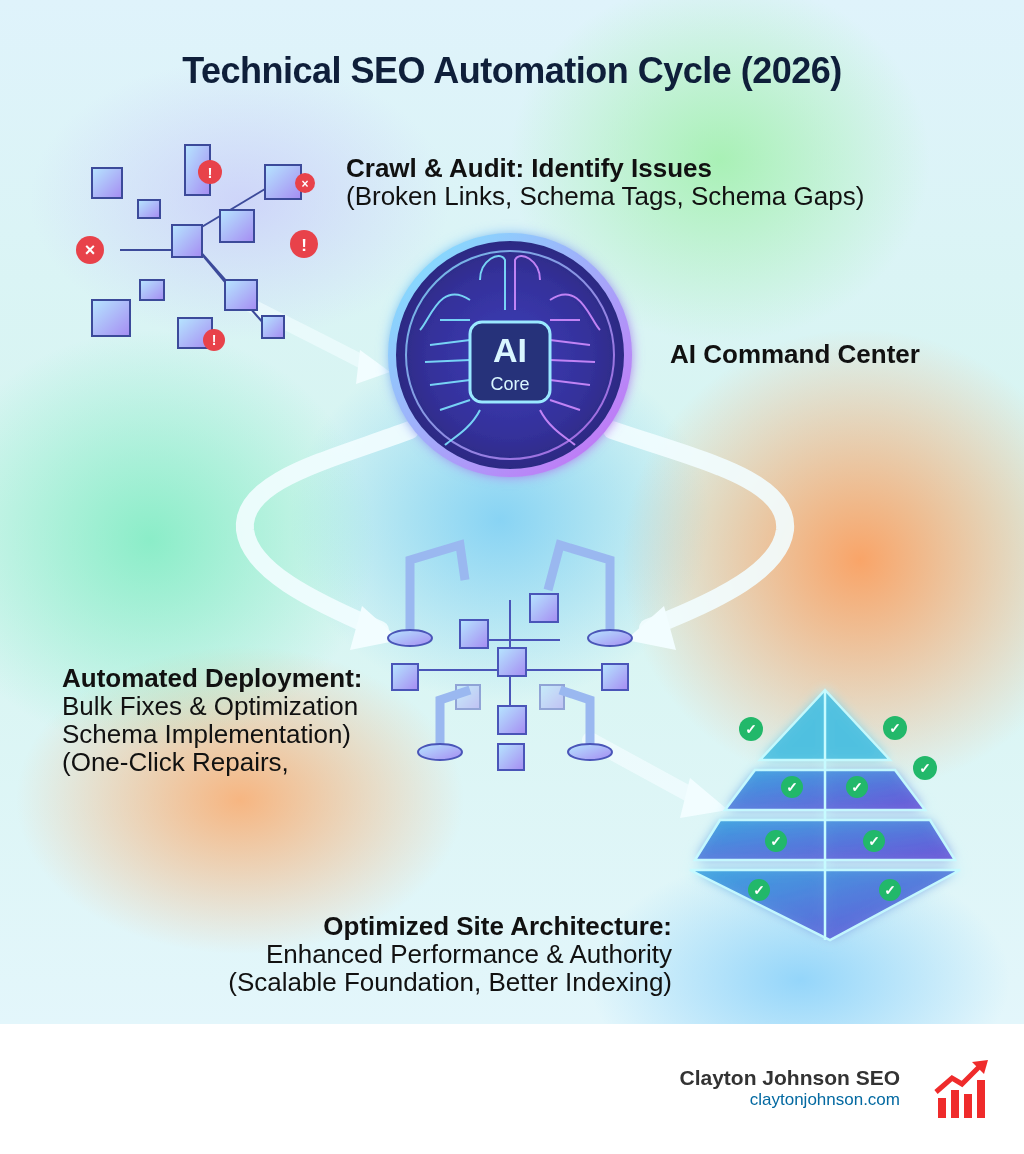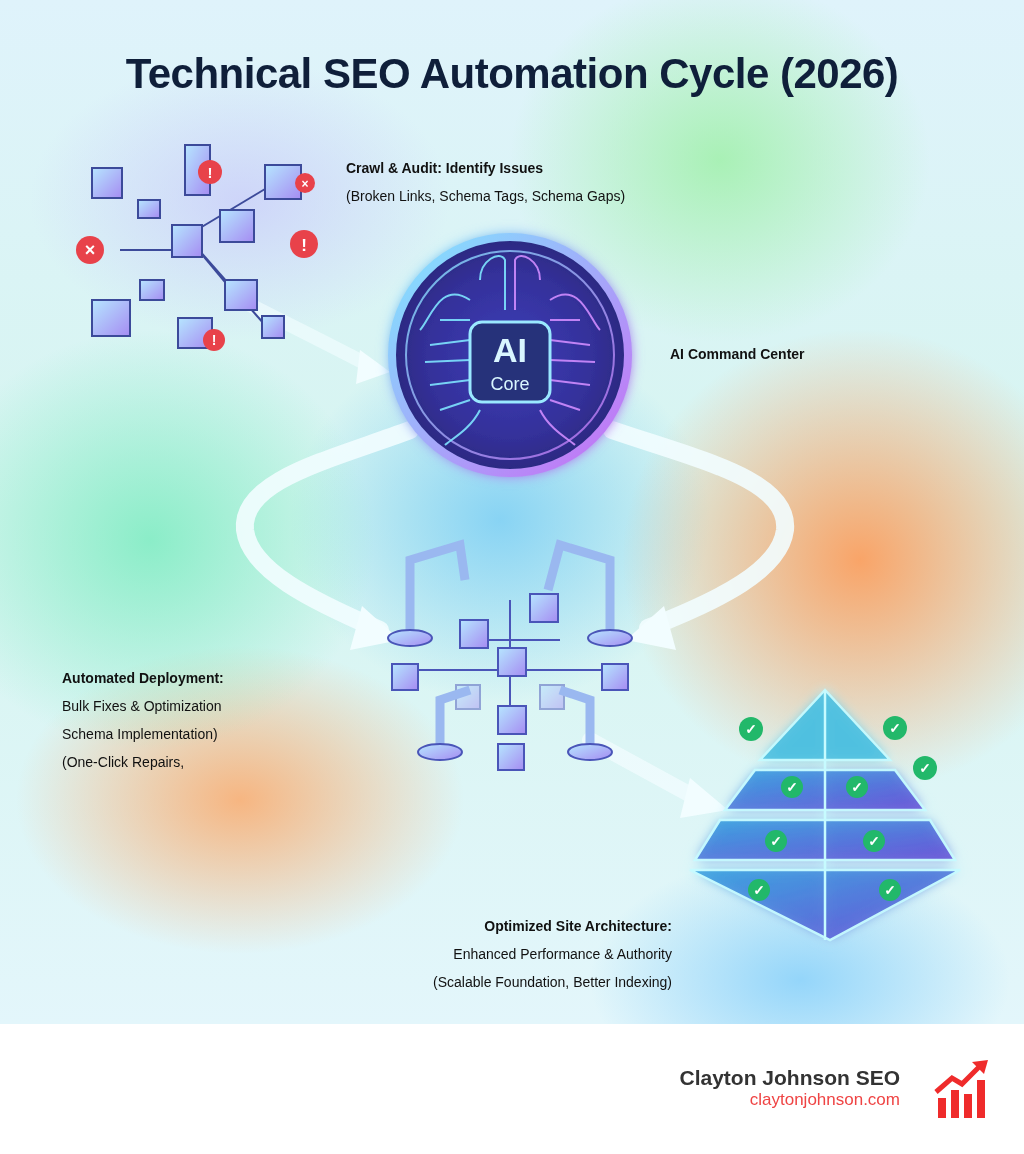--- a/index.html
+++ b/index.html
@@ -8,31 +8,31 @@
     background:
       radial-gradient(ellipse 300px 260px at 720px 160px, rgba(160,240,170,0.85), transparent 70%),
       radial-gradient(ellipse 320px 300px at 150px 540px, rgba(120,235,190,0.8), transparent 70%),
       radial-gradient(ellipse 340px 330px at 860px 560px, rgba(255,150,80,0.85), transparent 70%),
       radial-gradient(ellipse 320px 220px at 240px 800px, rgba(255,160,90,0.75), transparent 70%),
       radial-gradient(ellipse 300px 260px at 500px 520px, rgba(110,200,245,0.75), transparent 70%),
       radial-gradient(ellipse 300px 200px at 240px 200px, rgba(200,200,250,0.7), transparent 70%),
       radial-gradient(ellipse 300px 180px at 800px 980px, rgba(140,210,250,0.9), transparent 70%),
       linear-gradient(180deg, #dff3fb 0%, #d6f5f0 50%, #e3f6fb 100%);
   }
-  .title { position:absolute; left:0; top:50px; width:1024px; text-align:center; font-size:42px; font-weight:700; color:#0f1f3a; letter-spacing:-0.5px; }
-  .label { position:absolute; color:#111; font-size:14px; line-height:28px; }
+  .title { position:absolute; left:0; top:50px; width:1024px; text-align:center; font-size:36px; font-weight:700; color:#0f1f3a; letter-spacing:-0.5px; }
+  .label { position:absolute; color:#111; font-size:26px; line-height:28px; }
   .label .h { font-weight:700; }
   .crawl { left:346px; top:154px; }
   .aicmd { left:670px; top:340px; font-weight:700; }
   .deploy { left:62px; top:664px; }
   .arch { right:352px; top:912px; text-align:right; }
   svg.art { position:absolute; left:0; top:0; }
   .footer { position:absolute; left:0; top:1024px; width:1024px; height:169px; background:#fff; }
   .brand-name { position:absolute; right:124px; top:42px; font-size:21px; font-weight:700; color:#333; }
-  .brand-url { position:absolute; right:124px; top:66px; font-size:17px; color:#ef4444; }
+  .brand-url { position:absolute; right:124px; top:66px; font-size:17px; color:#0369a1; }
   .brand-logo { position:absolute; left:934px; top:36px; }
 </style>
 </head>
 <body>
 
 <div class="canvas">
 
   <div class="title">Technical SEO Automation Cycle (2026)</div>
 
   <svg class="art" width="1024" height="1024" viewBox="0 0 1024 1024">

